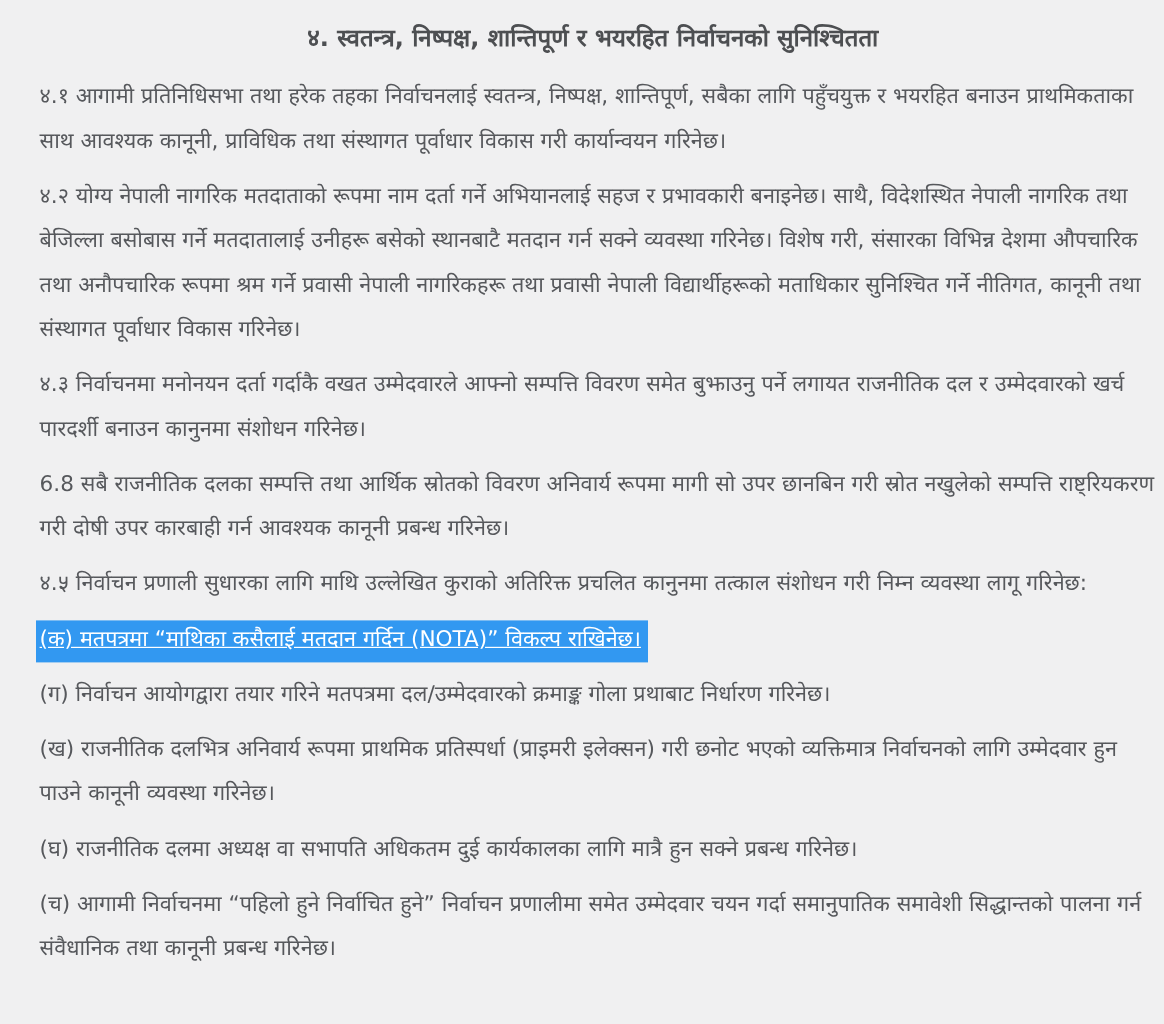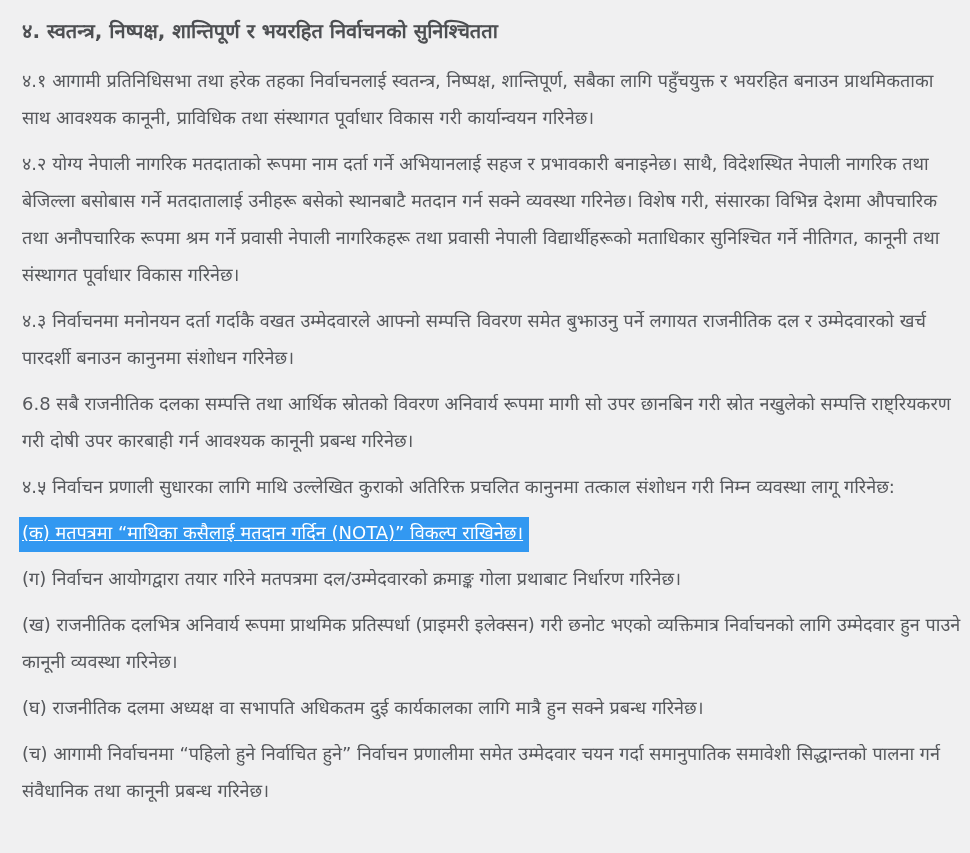--- a/index.html
+++ b/index.html
@@ -21,23 +21,24 @@
     color:var(--text,#56585c);
     font-size:18px;
     line-height:37px;
   }
   .doc h2{
     margin:4px 0 16px 0;
     font-size:20px;
     line-height:30px;
     font-weight:bold;
     color:var(--heading,#4d4f52);
+    text-align:center;
   }
   .doc p{
-    margin:0 0 9px 0;
+    margin:0 0 9px 11px;
   }
   mark.sel{
     background:var(--highlight-bg,#3298f1);
     color:var(--highlight-text,#ffffff);
     padding:5px 6px 9px 3px;
     margin-left:-3px;
     text-decoration:underline;
   }
 </style>
 </head>

